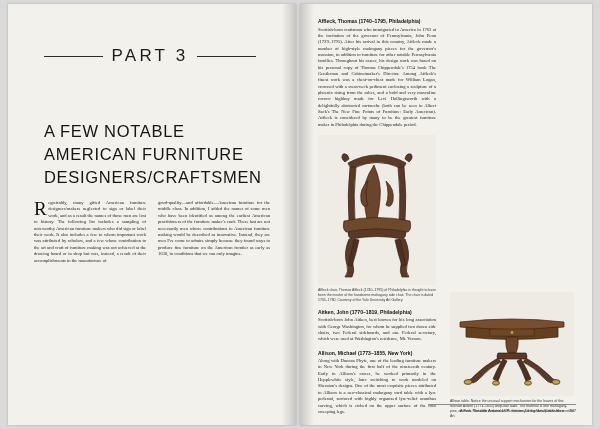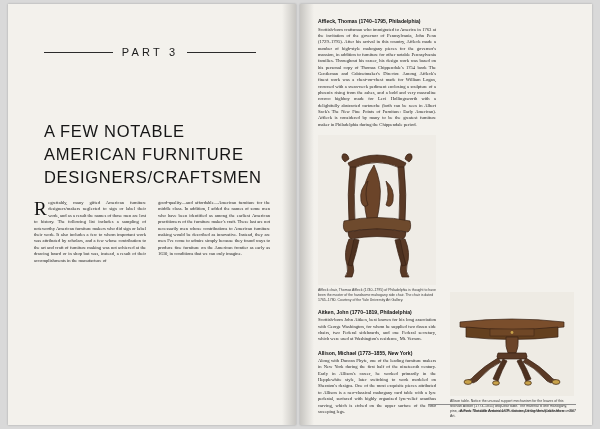--- a/index.html
+++ b/index.html
@@ -65,21 +65,21 @@
     align-items: center;
     gap: 9px;
   }
   .part-rule {
     flex: 1 1 auto;
     height: 1px;
     background: #2b2b2b;
   }
   .part-label {
     font-family: "Liberation Sans", sans-serif;
-    font-size: 11px;
+    font-size: 17px;
     letter-spacing: 3.2px;
     color: #1c1c1c;
     white-space: nowrap;
   }
 
   .part-title {
     position: absolute;
     left: 36px;
     top: 116px;
     width: 224px;

